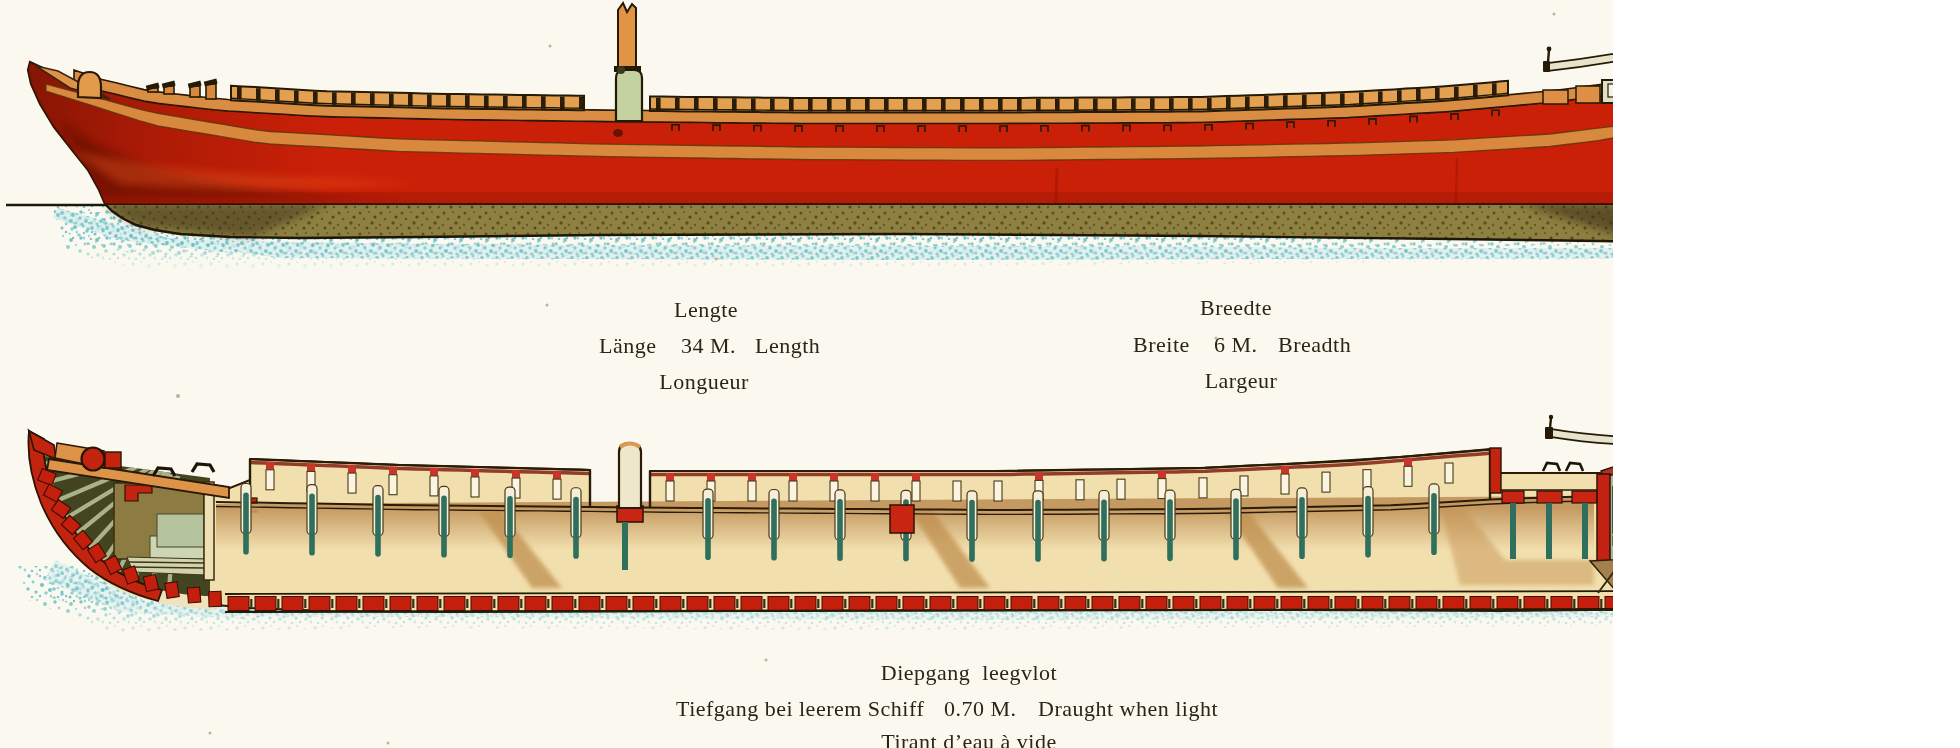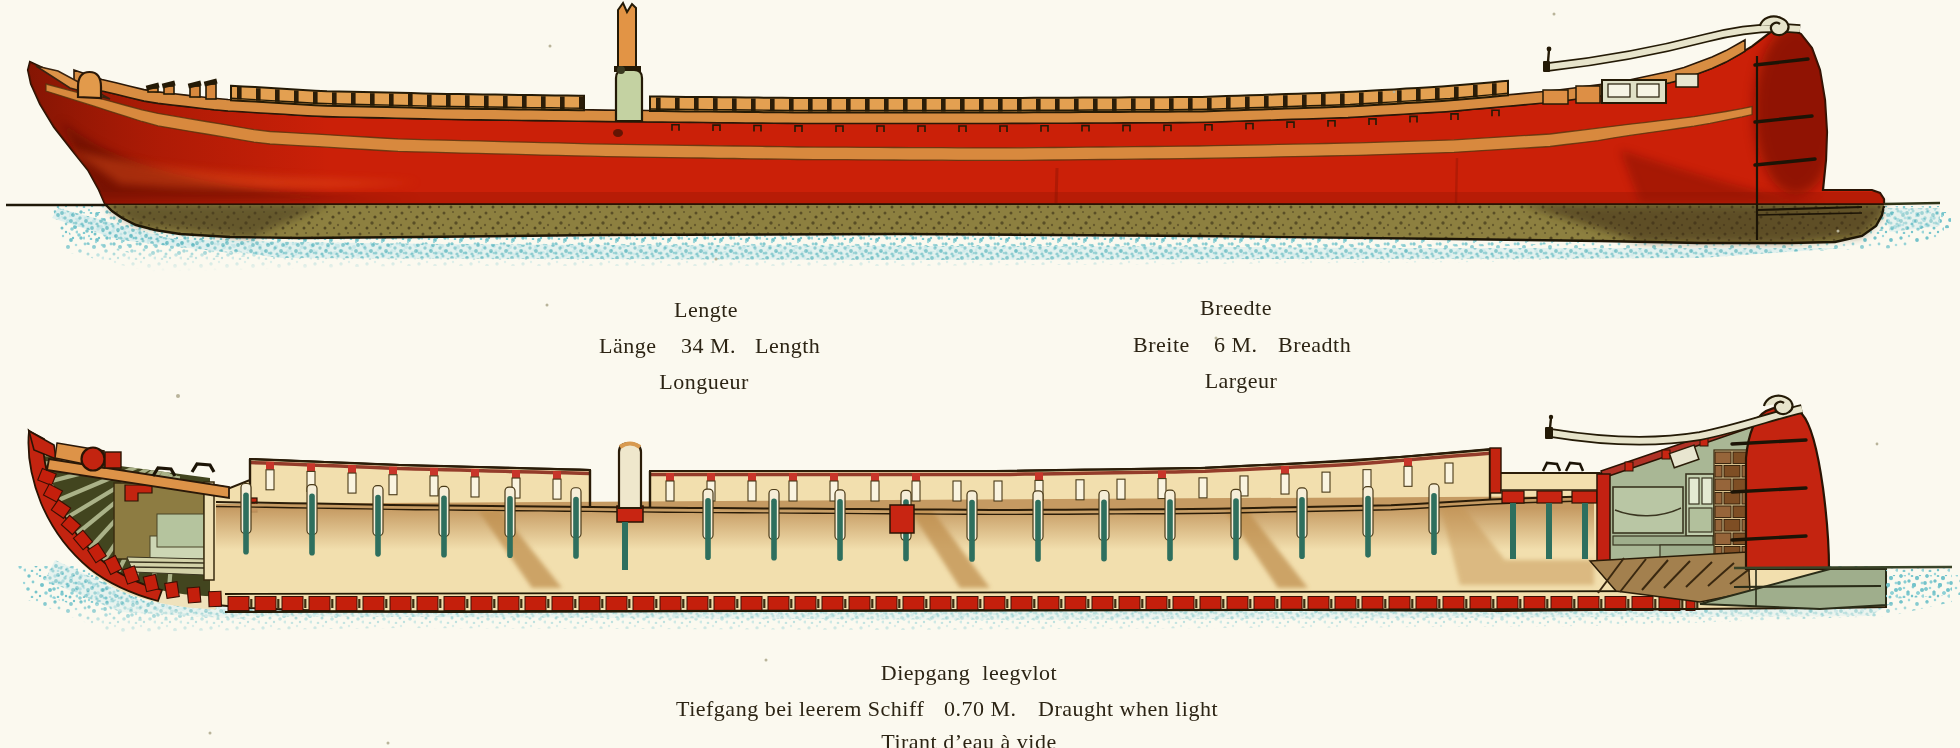--- a/index.html
+++ b/index.html
@@ -1,15 +1,15 @@
 <!DOCTYPE html>
 <html><head><meta charset="utf-8">
 <style>
 html,body{margin:0;padding:0;}
-.page{position:relative;width:1960px;height:748px;background:#fbf9ef;overflow:hidden;
+.page{position:relative;width:1613px;height:748px;background:#fbf9ef;overflow:hidden;
  font-family:"Liberation Serif", serif;}
 </style></head>
 <body>
 <div class="page">
 <svg width="1960" height="748" viewBox="0 0 1960 748" font-family="Liberation Serif, serif">
 <defs>
 <pattern id="wdots" width="26" height="26" patternUnits="userSpaceOnUse">
  <circle cx="3" cy="4" r="1.7" fill="#74c3ca"></circle>
           <circle cx="11" cy="2" r="1.2" fill="#9bd6da"></circle>
  <circle cx="19" cy="6" r="1.9" fill="#74c3ca"></circle>

